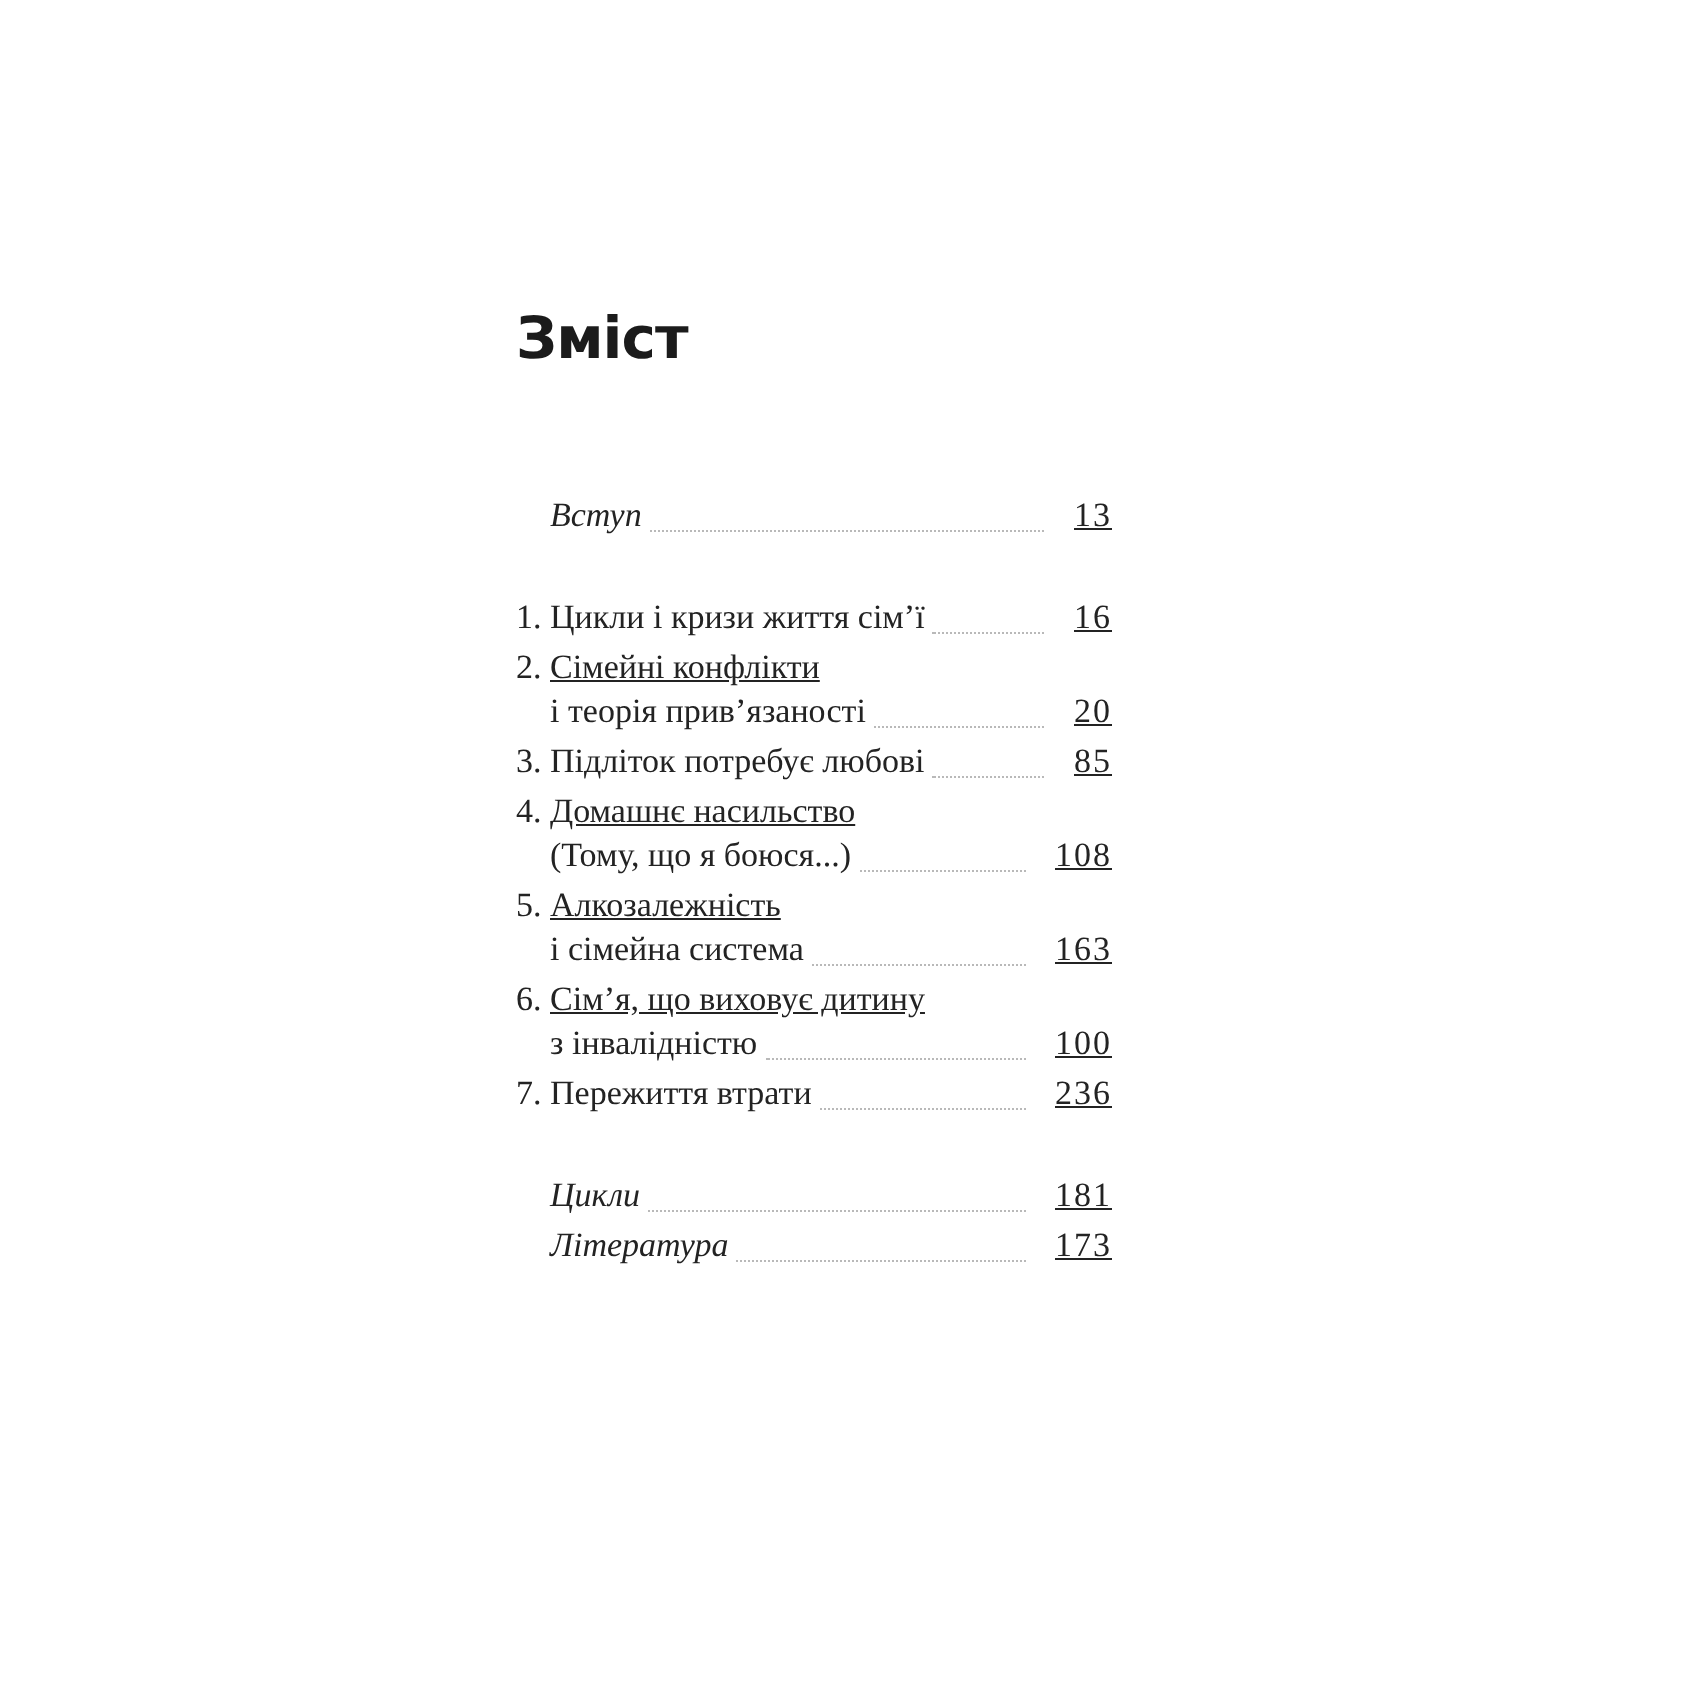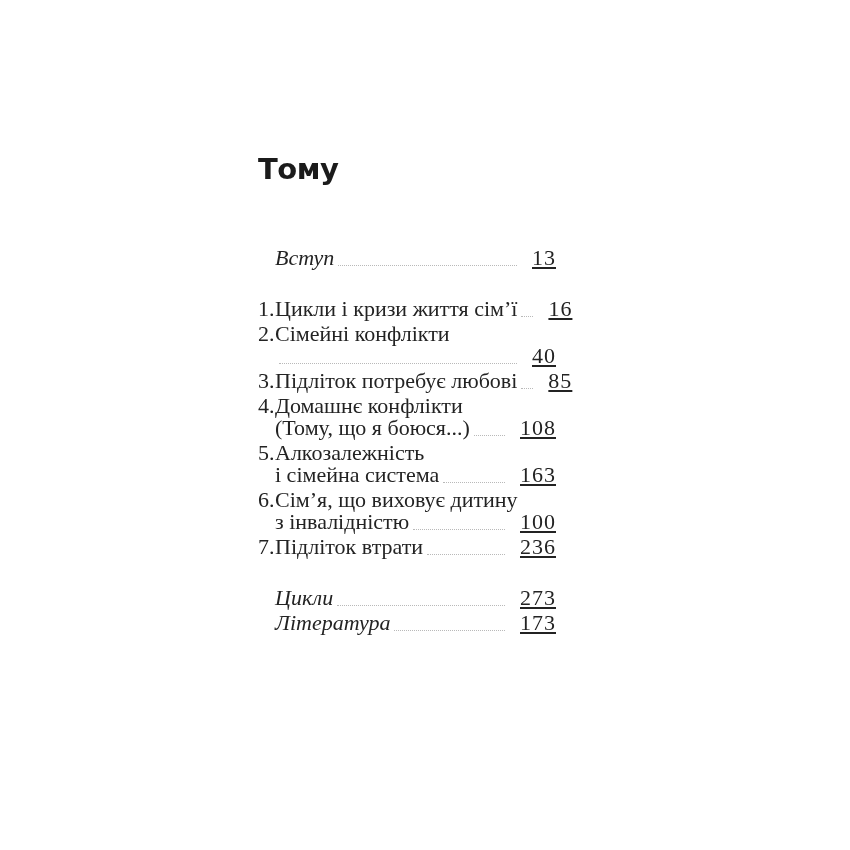--- a/index.html
+++ b/index.html
@@ -19,41 +19,41 @@
   .title {
     font-family: "DejaVu Sans", sans-serif;
     font-weight: 700;
     font-size: 29px;
     line-height: 32px;
     letter-spacing: -0.5px;
     color: #1b1b1b;
   }
   .entries {
     margin-top: 62px;
-    font-size: 22px;
+    font-size: 17px;
     line-height: 22px;
   }
   .entry {
     display: flex;
     align-items: flex-start;
   }
   .entry + .entry { margin-top: 3px; }
   .entry.gap-before { margin-top: 29px; }
   .num {
     flex: none;
     width: 17px;
     white-space: nowrap;
   }
   .lines {
     flex: 1;
     display: flex;
     flex-direction: column;
     min-width: 0;
   }
-  .first { display: block; }
+  .first { display: block; text-decoration: underline; }
   .last {
     display: flex;
     align-items: baseline;
   }
   .text { white-space: nowrap; }
   .leader {
     flex: 1;
     height: 18px;
     align-self: flex-end;
     border-bottom: 1px dotted #b9b9b9;
@@ -66,21 +66,21 @@
     letter-spacing: 1px;
     text-decoration: underline;
   }
   .entry.italic .first,
   .entry.italic .text { font-style: italic; }
 </style>
 </head>
 <body>
 
 <div class="toc">
-  <h1 class="title">Тому</h1>
+  <h1 class="title">Зміст</h1>
   <div class="entries" id="entries">
       <div class="entry italic">
     <span class="num"></span>
     <span class="lines">
 
       <span class="last">
         <span class="text">Вступ</span>
         <span class="leader"></span>
         <span class="pg">13</span>
       </span>
@@ -95,40 +95,41 @@
         <span class="leader"></span>
         <span class="pg">16</span>
       </span>
     </span>
   </div>
       <div class="entry">
     <span class="num">2.</span>
     <span class="lines">
       <span class="first">Сімейні конфлікти</span>
       <span class="last">
+        <span class="text">і теорія прив’язаності</span>
         <span class="leader"></span>
-        <span class="pg">40</span>
+        <span class="pg">20</span>
       </span>
     </span>
   </div>
       <div class="entry">
     <span class="num">3.</span>
     <span class="lines">
 
       <span class="last">
         <span class="text">Підліток потребує любові</span>
         <span class="leader"></span>
         <span class="pg">85</span>
       </span>
     </span>
   </div>
       <div class="entry">
     <span class="num">4.</span>
     <span class="lines">
-      <span class="first">Домашнє конфлікти</span>
+      <span class="first">Домашнє насильство</span>
       <span class="last">
         <span class="text">(Тому, що я боюся...)</span>
         <span class="leader"></span>
         <span class="pg">108</span>
       </span>
     </span>
   </div>
       <div class="entry">
     <span class="num">5.</span>
     <span class="lines">
@@ -149,34 +150,34 @@
         <span class="leader"></span>
         <span class="pg">100</span>
       </span>
     </span>
   </div>
       <div class="entry">
     <span class="num">7.</span>
     <span class="lines">
 
       <span class="last">
-        <span class="text">Підліток втрати</span>
+        <span class="text">Пережиття втрати</span>
         <span class="leader"></span>
         <span class="pg">236</span>
       </span>
     </span>
   </div>
       <div class="entry italic gap-before">
     <span class="num"></span>
     <span class="lines">
 
       <span class="last">
         <span class="text">Цикли</span>
         <span class="leader"></span>
-        <span class="pg">273</span>
+        <span class="pg">181</span>
       </span>
     </span>
   </div>
       <div class="entry italic">
     <span class="num"></span>
     <span class="lines">
 
       <span class="last">
         <span class="text">Література</span>
         <span class="leader"></span>

